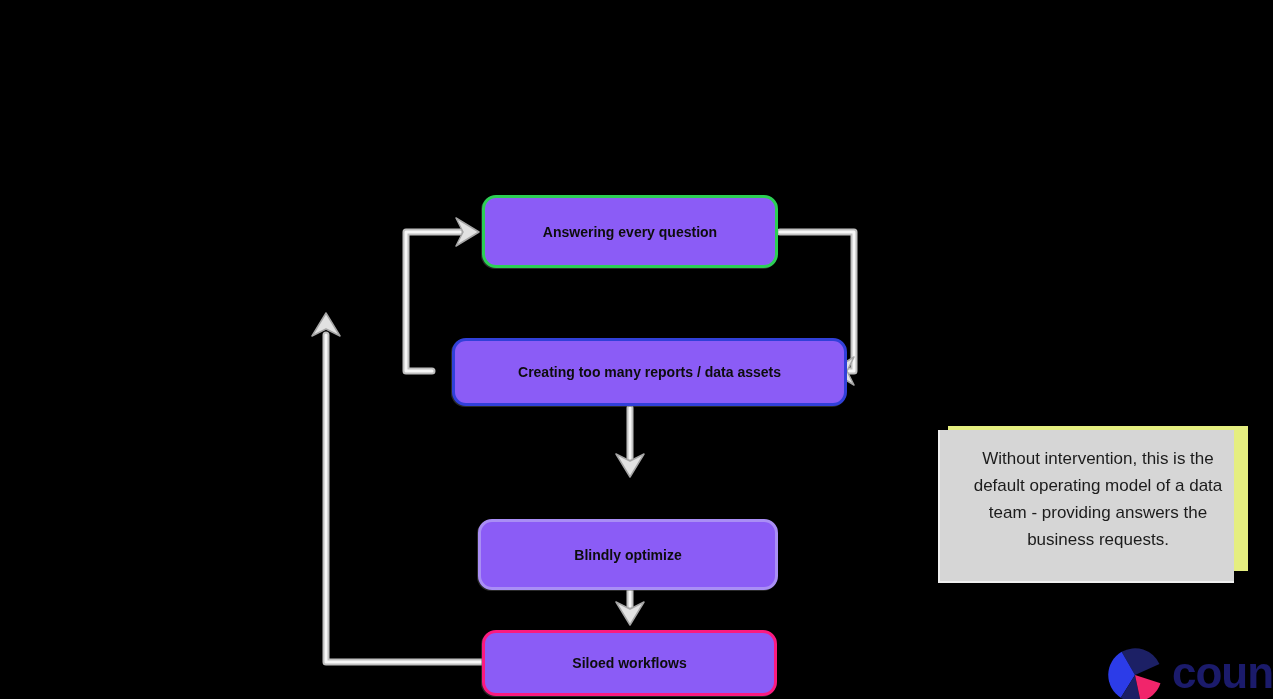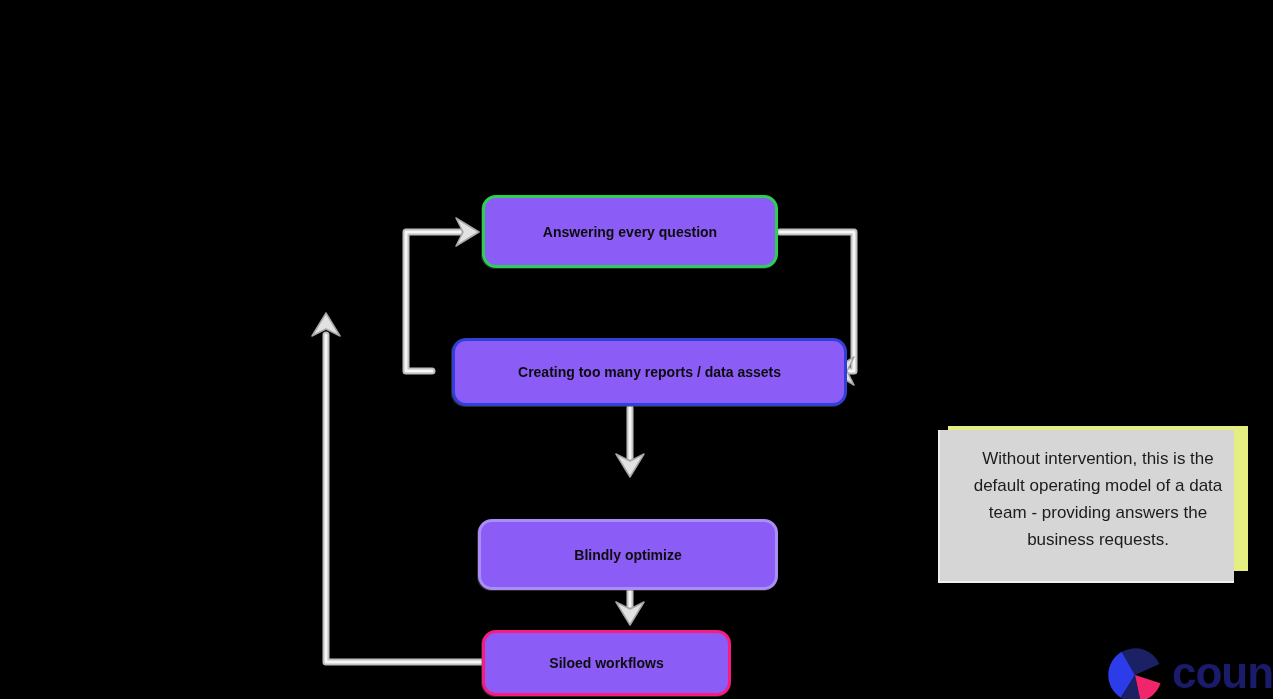--- a/index.html
+++ b/index.html
@@ -31,21 +31,21 @@
     text-align: center;
     font-weight: 700;
     font-size: 14px;
     color: #0d0d0d;
     box-sizing: border-box;
     box-shadow: -1px 1px 0 rgba(90,90,90,0.45);
   }
   .node-answering { left: 482px; top: 195px; width: 296px; height: 73px; }
   .node-reports   { left: 452px; top: 338px; width: 395px; height: 68px; }
   .node-optimize  { left: 478px; top: 482px; width: 300px; height: 71px; }
-  .node-siloed    { left: 482px; top: 630px; width: 249px; height: 66px; }
+  .node-siloed    { left: 482px; top: 630px; width: 295px; height: 66px; }
 
   
   svg.connectors {
     position: absolute;
     left: 0; top: 0;
     width: 1273px; height: 699px;
     pointer-events: none;
   }
   .tube-outer {
     fill: none;

